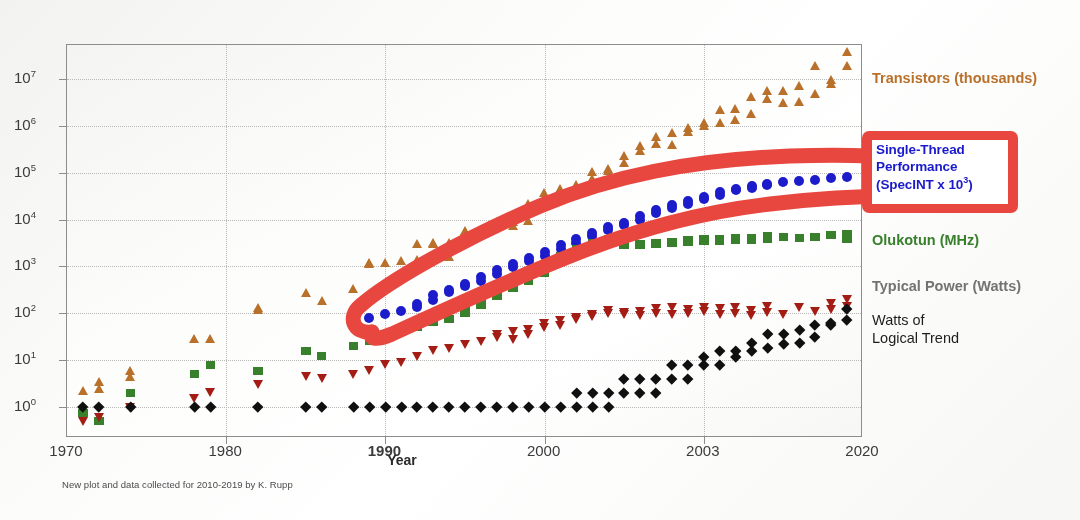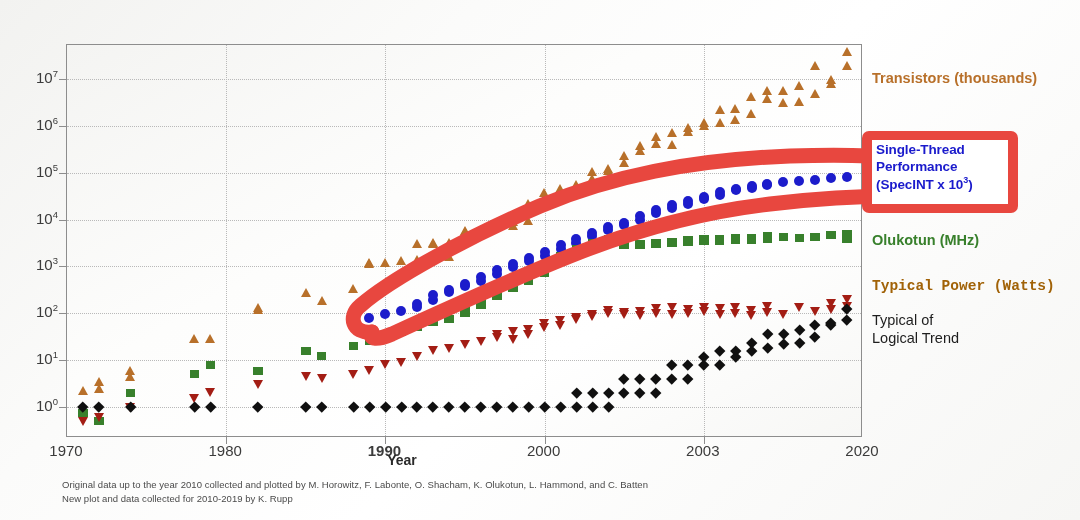--- a/index.html
+++ b/index.html
@@ -27,21 +27,21 @@
     box-sizing:border-box;
   }
   .grid-h,.grid-v{position:absolute;pointer-events:none;}
   .grid-h{left:0;width:100%;height:0;border-top:1px dotted #b9b9b9;}
   .grid-v{top:0;height:100%;width:0;border-left:1px dotted #b9b9b9;}
 
   
   .ytick-mark{position:absolute;left:-8px;width:8px;height:0;border-top:1.6px solid #8d8d8d;}
   .ylab{
     position:absolute;white-space:nowrap;font-size:15px;color:#3b3b3b;
-    text-align:right;width:44px;
+    width:44px;
   }
   .ylab sup{font-size:9.5px;vertical-align:super;}
 
   .xtick-mark{position:absolute;bottom:-8px;height:8px;width:0;border-left:1.6px solid #8d8d8d;}
   .xlab{
     position:absolute;top:442px;font-size:15px;color:#3b3b3b;
     transform:translateX(-50%);white-space:nowrap;
   }
   #x-axis-title{
     position:absolute;left:402px;top:452px;font-size:14px;font-weight:bold;
@@ -79,21 +79,21 @@
   }
   #annot-text sup{font-size:9px;vertical-align:super;}
 
   
   .legend-lbl{
     position:absolute;font-size:14.5px;font-weight:bold;white-space:nowrap;
     line-height:1.22;
   }
   #lg-transistors{left:872px;top:70px;color:#b8702a;}
   #lg-frequency{left:872px;top:232px;color:#38802c;}
-  #lg-power{left:872px;top:278px;color:#a16207;font-family:Liberation Mono, monospace;}
+  #lg-power{left:872px;top:278px;color:#737373;}
   #lg-cores{left:872px;top:312px;color:#1e1e1e;font-weight:normal;}
 
   
   #footnote{
     position:absolute;left:62px;top:478px;font-size:9.5px;color:#4a4a4a;
     line-height:1.45;letter-spacing:.05px;
   }
 </style>
 </head>
 <body>
@@ -476,22 +476,21 @@
         <span>Performance</span><br>
         <span>(SpecINT x 10</span><sup>3</sup><span>)</span>
       </div>
     </div>
   </div>
 
   <div class="legend-lbl" id="lg-transistors">Transistors (thousands)</div>
   <div class="legend-lbl" id="lg-frequency">Olukotun (MHz)</div>
   <div class="legend-lbl" id="lg-power">Typical Power (Watts)</div>
   <div class="legend-lbl" id="lg-cores">
-    <span>Typical of</span><br>
+    <span>Watts of</span><br>
     <span>Logical Trend</span>
   </div>
 
   <div id="footnote">
-    <div>Original data up to the year 2010 collected and plotted by M. Horowitz, F. Labonte, O. Shacham, K. Olukotun, L. Hammond, and C. Batten</div>
     <div>New plot and data collected for 2010-2019 by K. Rupp</div>
   </div>
 
 </div>
 
 </body></html>

